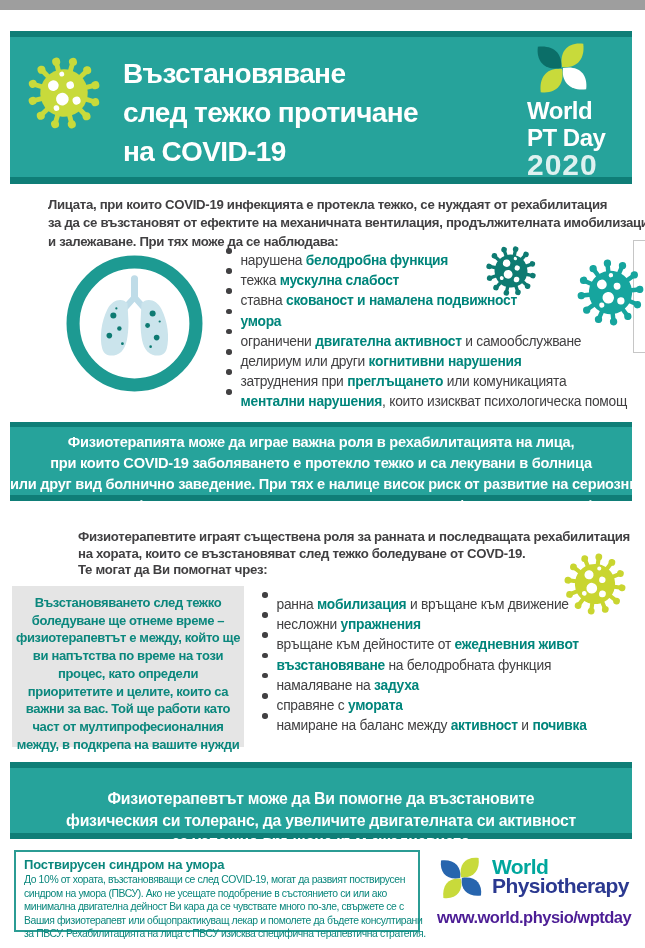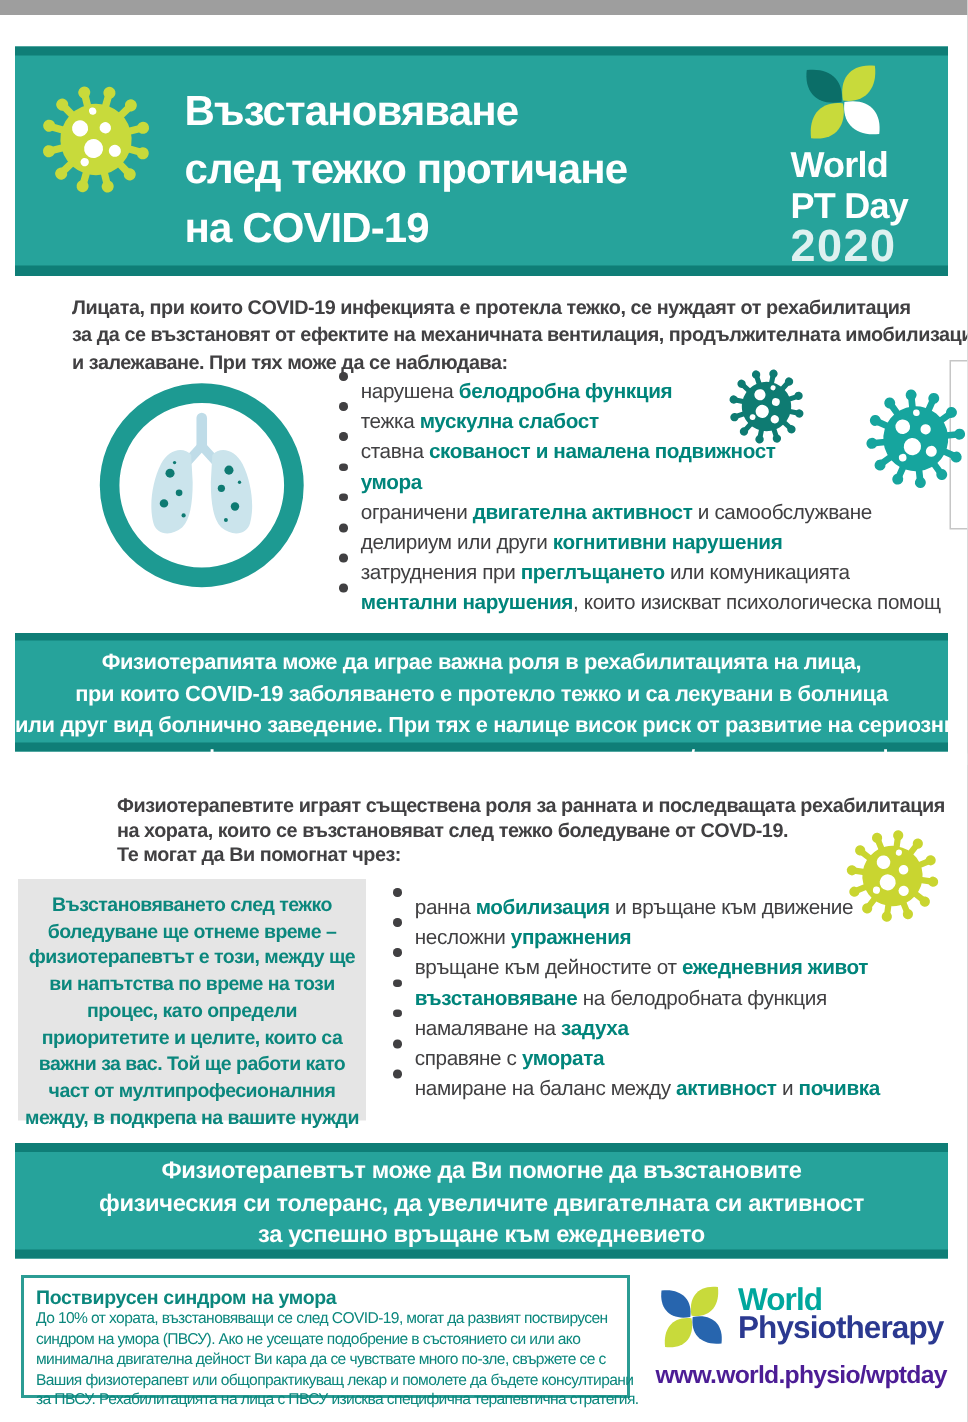--- a/index.html
+++ b/index.html
@@ -36,21 +36,21 @@
   .bullet-item { display:flex; align-items:flex-start; line-height:20.2px; white-space:nowrap; }
   .dot { flex:0 0 auto; width:5.5px; height:5.5px; border-radius:50%; background:#414042; margin-right:9px; position:relative; top:-3px; }
   .hl { color:#00857B; font-weight:bold; }
   
   .band {
     position:absolute; left:10px; width:622px; background:#26A39B;
     border-top:5px solid #0F7E77; border-bottom:6px solid #0F7E77;
     color:#ffffff; font-weight:bold; text-align:center; letter-spacing:-0.25px; white-space:nowrap;
   }
   .band1 { top:412px; height:79px; font-size:14.6px; line-height:21.2px; padding-top:5px; }
-  .band2 { top:752px; height:77px; font-size:15.8px; line-height:21.6px; padding-top:2px; border-top-width:6px; }
+  .band2 { top:752px; height:77px; font-size:15.8px; line-height:21.6px; padding-top:20px; border-top-width:6px; }
   
   .ybox {
     position:absolute; left:12px; top:576px; width:232px; height:161px;
     background:#e5e5e5; color:#0B877D; font-weight:bold; font-size:13px;
     line-height:17.7px; text-align:center; padding-top:8px; letter-spacing:-0.35px; white-space:nowrap;
   }
   
   .virus { position:absolute; }
   .virus-dark  { left:484px; top:234px; width:54px; height:54px; color:#0E7B72; transform:rotate(12deg); }
   .virus-light { left:575px; top:247px; width:71px; height:71px; color:#16A59E; transform:rotate(-6deg); z-index:2; }
@@ -223,21 +223,21 @@
 
   <div class="para intro2">
       <span class="ln">Физиотерапевтите играят съществена роля за ранната и последващата рехабилитация</span>
       <span class="ln">на хората, които се възстановяват след тежко боледуване от COVD-19.</span>
       <span class="ln">Те могат да Ви помогнат чрез:</span>
     </div>
 
   <div class="ybox">
       <span class="ln">Възстановяването след тежко</span>
       <span class="ln">боледуване ще отнеме време –</span>
-      <span class="ln">физиотерапевтът е този, между ще</span>
+      <span class="ln">физиотерапевтът е между, който ще</span>
       <span class="ln">ви напътства по време на този</span>
       <span class="ln">процес, като определи</span>
       <span class="ln">приоритетите и целите, които са</span>
       <span class="ln">важни за вас. Той ще работи като</span>
       <span class="ln">част от мултипрофесионалния</span>
       <span class="ln">между, в подкрепа на вашите нужди</span>
     </div>
 
   <div class="bullets bullets2">
       <div class="bullet-item">

